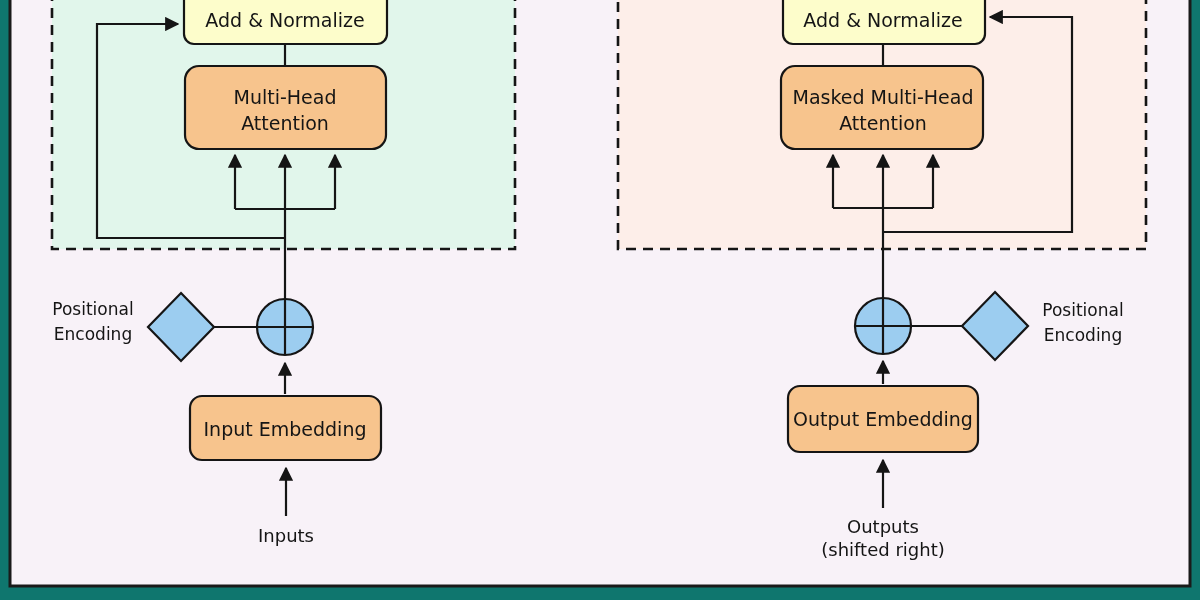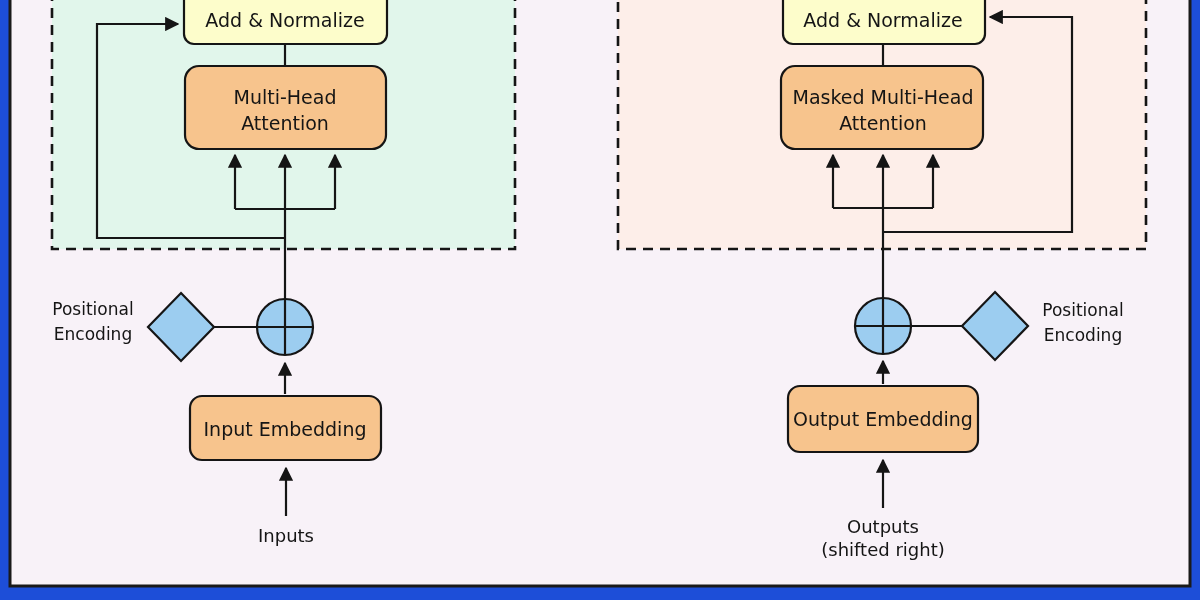--- a/index.html
+++ b/index.html
@@ -1,16 +1,16 @@
 <!DOCTYPE html>
 <html><head>
 <meta charset="utf-8">
 <style>
   html,body{margin:0;padding:0;background:#ffffff;}
-  .page{position:relative;width:1200px;height:600px;overflow:hidden;background:#1d4ed8;
+  .page{position:relative;width:1200px;height:600px;overflow:hidden;background:#0f766e;
         font-family:"DejaVu Sans", sans-serif;}
   svg{position:absolute;left:0;top:0;display:block;}
   .lbl{font-family:"DejaVu Sans", sans-serif;fill:#151515;}
   .box-lbl{font-size:19px;}
   .small-lbl{font-size:17px;}
   .io-lbl{font-size:18px;}
   .ln{stroke:#151515;stroke-width:2.2;fill:none;}
   .dash{stroke:#151515;stroke-width:2.6;stroke-dasharray:10 7;}
   .shape{stroke:#151515;stroke-width:2.2;}
   .frame{stroke:#1a1a1a;stroke-width:3;}

